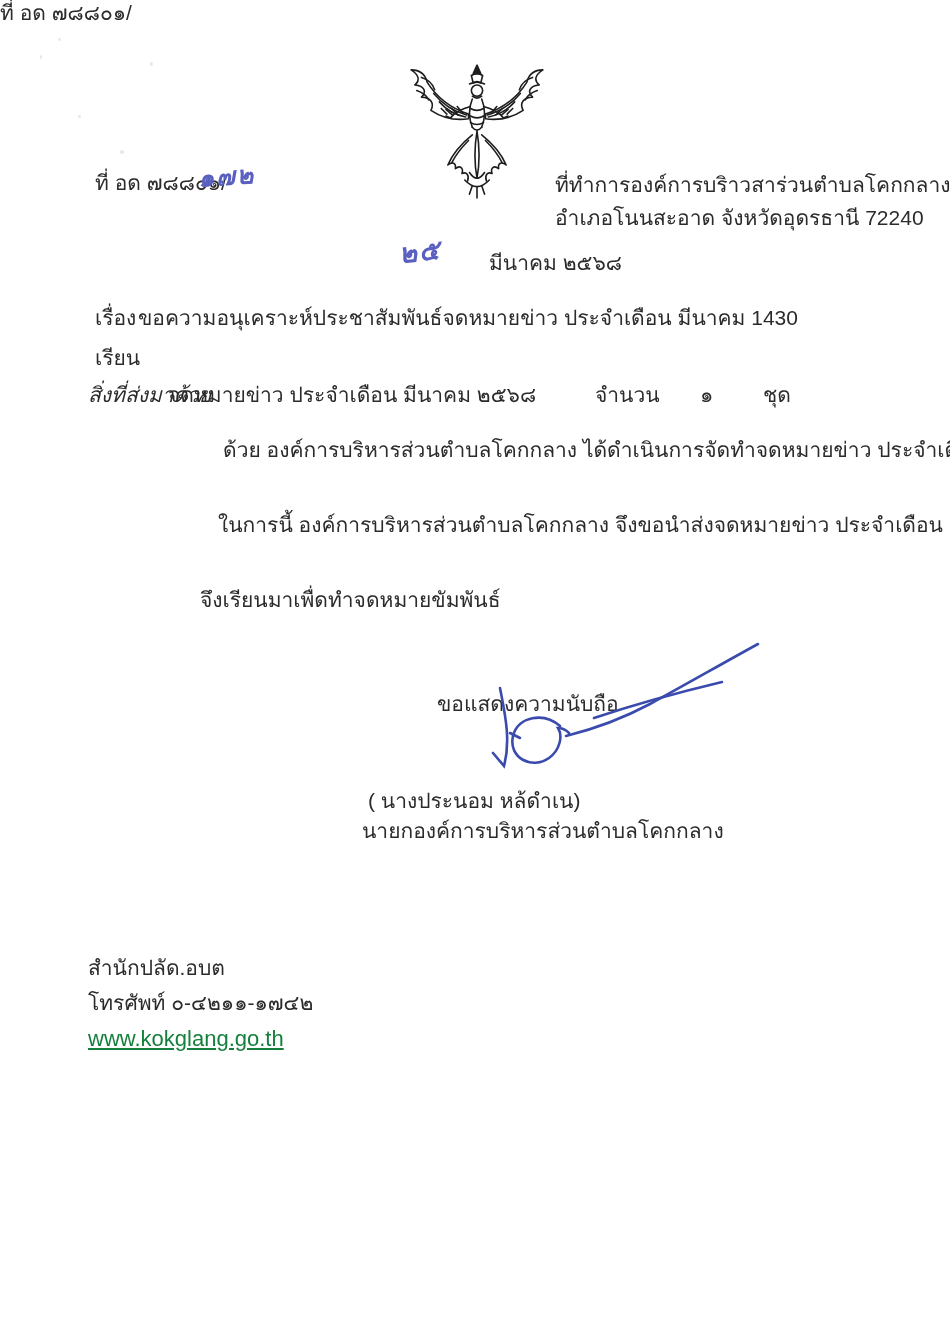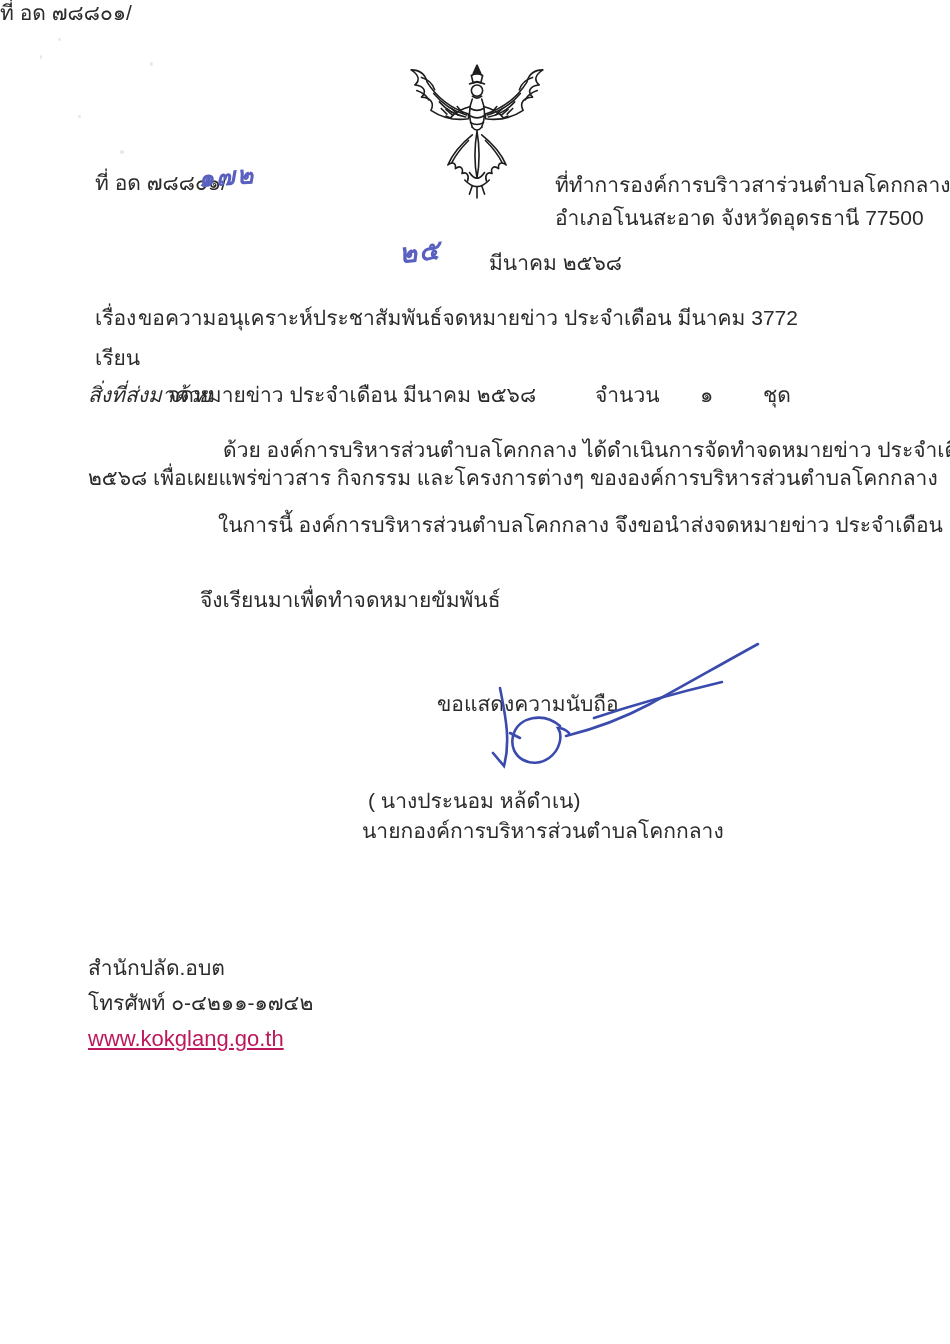--- a/index.html
+++ b/index.html
@@ -40,21 +40,21 @@
   .p1l2{left:88px;top:465px;}
   .p2l1{left:218px;top:512px;}
   .p2l2{left:88px;top:540px;}
   .closing{left:200px;top:587px;}
   .salutation{left:437px;top:691px;}
   .signature{left:470px;top:636px;width:310px;height:152px;color:var(--sig,#3a4bad);}
   .signer-name{left:368px;top:788px;}
   .signer-title{left:362px;top:818px;}
   .foot-dept{left:88px;top:955px;}
   .foot-phone{left:88px;top:990px;}
-  .foot-web{left:88px;top:1025px;text-decoration:underline;color:#be185d;}
+  .foot-web{left:88px;top:1025px;text-decoration:underline;color:#15803d;}
   .noise{position:absolute;background:#b9b9c2;border-radius:50%;opacity:.35;}
   .n1{left:58px;top:38px;width:3px;height:3px;}
   .n2{left:150px;top:62px;width:3px;height:4px;}
   .n3{left:120px;top:150px;width:4px;height:4px;transform:rotate(30deg);}
   .n4{left:135px;top:178px;width:3px;height:3px;}
   .n5{left:78px;top:115px;width:3px;height:3px;}
   .n6{left:40px;top:55px;width:2px;height:4px;}
   svg{display:block;}
 </style>
 </head>
@@ -110,38 +110,37 @@
         <path d="M80 70 Q85 76 90 70"></path>
         <path d="M85 74 C82 92 82 108 85 124 C88 108 88 92 85 74"></path>
         <path d="M77 118 Q85 130 93 118"></path>
         <path d="M72 126 Q85 140 98 126"></path>
         <path d="M80 132 L77 141 M90 132 L93 141 M85 134 L85 145"></path>
       </g>
     </svg>
   </div>
 
   <div class="abs office1 t21">ที่ทำการองค์การบริาวสาร่วนตำบลโคกกลาง</div>
-  <div class="abs office2 t21">อำเภอโนนสะอาด  จังหวัดอุดรธานี 77500</div>
+  <div class="abs office2 t21">อำเภอโนนสะอาด  จังหวัดอุดรธานี 72240</div>
 
   <div class="abs date-hand hand">๒๕</div>
   <div class="abs date-printed t21">มีนาคม  ๒๕๖๘</div>
 
   <div class="abs subj-label t21">เรื่อง</div>
-  <div class="abs subj-text t21">ขอความอนุเคราะห์ประชาสัมพันธ์จดหมายข่าว  ประจำเดือน มีนาคม 3772</div>
+  <div class="abs subj-text t21">ขอความอนุเคราะห์ประชาสัมพันธ์จดหมายข่าว  ประจำเดือน มีนาคม 1430</div>
 
   <div class="abs to-label t21">เรียน</div>
 
   <div class="abs encl-label t21">สิ่งที่ส่งมาด้วย</div>
   <div class="abs encl-text t21">จดหมายข่าว ประจำเดือน  มีนาคม  ๒๕๖๘</div>
   <div class="abs encl-count-label t21">จำนวน</div>
   <div class="abs encl-count t21">๑</div>
   <div class="abs encl-unit t21">ชุด</div>
 
   <div class="abs p1l1 t21">ด้วย องค์การบริหารส่วนตำบลโคกกลาง  ได้ดำเนินการจัดทำจดหมายข่าว ประจำเดือน มีนาคม พ.ศ.</div>
-  <div class="abs p1l2 t21">๒๕๖๘ เพื่อเผยแพร่ข่าวสาร กิจกรรม และโครงการต่างๆ ขององค์การบริหารส่วนตำบลโคกกลาง</div>
 
   <div class="abs p2l1 t21">ในการนี้ องค์การบริหารส่วนตำบลโคกกลาง  จึงขอนำส่งจดหมายข่าว ประจำเดือน มีนาคม  พ.ศ.</div>
 
   <div class="abs closing t21">จึงเรียนมาเพื่ดทำจดหมายขัมพันธ์</div>
 
   <div class="abs salutation t21">ขอแสดงความนับถือ</div>
 
   <div class="abs signature">
     <svg viewBox="0 0 310 152" width="310" height="152" aria-hidden="true">
       <g stroke="currentColor" fill="none" stroke-width="2.6" stroke-linecap="round">

